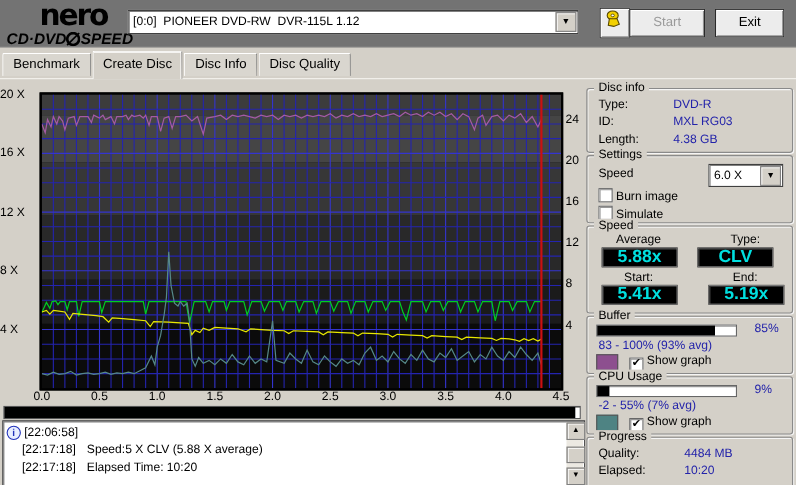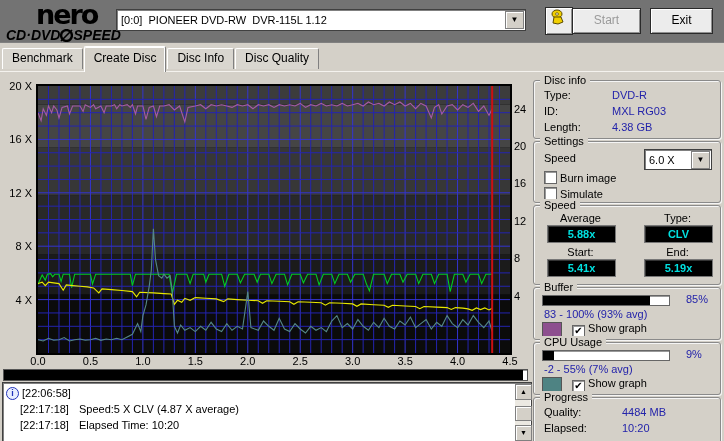--- a/index.html
+++ b/index.html
@@ -29,21 +29,21 @@
   .tab{height:20px;line-height:19px;padding:0 9px;margin-right:1px;background:#d9d6cf;
        border:1px solid #808080;border-bottom:none;border-top-color:#fff;border-left-color:#fff;
        border-radius:2px 2px 0 0;font-size:12px}
   .tab.active{height:25px;line-height:23px;background:#d4d0c8;position:relative;z-index:3;
        box-shadow:-1px 0 0 #fff inset, 0 1px 0 #fff inset}
   .content-top{position:absolute;left:0;top:71px;width:724px;height:1px;background:#f4f2ee}
   
   .chart-wrap{position:absolute;left:0;top:76px;width:531px;height:302px}
   .plot{position:absolute;left:36px;top:8px;width:472px;height:267px;border:2px solid #000;background:#0b0b0b}
   .axis-lab{position:absolute;font-size:11px;color:#000;white-space:nowrap}
-  .yl{width:32px;text-align:right}
+  .yl{width:32px;}
   .yr{left:514px;text-align:left}
   .xl{top:279px;width:26px;text-align:center}
   
   .posbar{position:absolute;left:3px;top:369px;width:523px;height:10px;background:#fff;border:1px solid #555;box-shadow:inset 1px 1px 0 #999}
   .posbar i{display:block;height:100%;background:#000}
   
   .log{position:absolute;left:2px;top:382px;width:528px;height:59px;background:#fff;border:1px solid #404040;box-shadow:inset 1px 1px 0 #808080}
   .log-lines{position:absolute;left:2px;top:2px;right:17px;bottom:0;overflow:hidden}
   .log-line{height:16px;line-height:16px;white-space:pre;display:flex;align-items:center}
   .log-line .t{margin-right:10px}
@@ -53,21 +53,21 @@
   .sb .b{position:absolute;left:0;width:15px;height:14px;background:#d4d0c8;border:1px solid #808080;box-shadow:inset 1px 1px 0 #fff;font-size:7px;text-align:center;line-height:13px}
   .sb .up{top:0}.sb .dn{bottom:0}
   .sb .thumb{position:absolute;left:0;top:22px;width:15px;height:13px;background:#d4d0c8;border:1px solid #808080;box-shadow:inset 1px 1px 0 #fff}
   
   .group{position:absolute;left:533px;width:186px;border:1px solid #8a8a8a;border-radius:3px;
          box-shadow:inset 1px 1px 0 #f5f5f5, 1px 1px 0 #f5f5f5}
   .gtitle{position:absolute;top:-7px;left:6px;background:#d4d0c8;padding:0 4px;font-size:11px}
   .row{position:absolute;left:10px;white-space:nowrap}
   .val{color:#2323aa}
   .lcd{position:absolute;background:#000;color:#00e0e0;font-weight:bold;text-align:center;
-       font-size:11px;height:16px;line-height:16px;border:1px solid #777;box-shadow:inset 1px 1px 0 #333}
+       font-size:16px;height:16px;line-height:16px;border:1px solid #777;box-shadow:inset 1px 1px 0 #333}
   .lcd-lab{position:absolute;text-align:center;font-size:11px}
   .meter{position:absolute;background:#fff;border:1px solid #666;box-shadow:inset 1px 1px 0 #999;height:9px}
   .meter i{display:block;height:100%;background:#000}
   .cb{display:inline-block;width:11px;height:11px;background:#fff;border:1px solid #666;
       box-shadow:inset 1px 1px 0 #999;font-size:10px;line-height:10px;text-align:center;vertical-align:-2px}
   .swatch{position:absolute;width:18px;height:13px;border:1px solid #555}
   .speed-combo{position:absolute;width:66px;height:19px}
 </style>
 </head>
 <body>
@@ -217,21 +217,21 @@
 
 <div class="log">
   <div class="log-lines">
     <div class="log-line">
       <span class="info-ico">i</span>
       <span class="t">[22:06:58]</span>
     </div>
     <div class="log-line">
       <span style="width:15px"></span>
       <span class="t">[22:17:18]</span>
-      <span>Speed:5 X CLV (4.87 X average)</span>
+      <span>Speed:5 X CLV (5.88 X average)</span>
     </div>
     <div class="log-line">
       <span style="width:15px"></span>
       <span class="t">[22:17:18]</span>
       <span>Elapsed Time: 10:20</span>
     </div>
   </div>
   <div class="sb">
     <div class="b up">▲</div>
     <div class="thumb"></div>
@@ -255,21 +255,21 @@
   </div>
   <div class="row" style="top:29px"><span class="cb"></span> <span>Burn image</span></div>
   <div class="row" style="top:45px"><span class="cb"></span> <span>Simulate</span></div>
 </div>
 
 <div class="group" style="top:205px;height:78px">
   <div class="gtitle">Speed</div>
   <div class="lcd-lab" style="left:13px;top:6px;width:67px">Average</div>
   <div class="lcd-lab" style="left:110px;top:6px;width:67px">Type:</div>
   <div class="lcd" style="left:13px;top:19px;width:67px">5.88x</div>
-  <div class="lcd" style="left:110px;top:19px;width:67px">CLV</div>
+  <div class="lcd" style="left:100px;top:19px;width:67px">CLV</div>
   <div class="lcd-lab" style="left:13px;top:40px;width:67px">Start:</div>
   <div class="lcd-lab" style="left:110px;top:40px;width:67px">End:</div>
   <div class="lcd" style="left:13px;top:53px;width:67px">5.41x</div>
   <div class="lcd" style="left:110px;top:53px;width:67px">5.19x</div>
 </div>
 
 <div class="group" style="top:287px;height:51px">
   <div class="gtitle">Buffer</div>
   <div class="meter" style="left:8px;top:7px;width:126px">
       <i id="buffer-fill" style="width: 85%;"></i>

